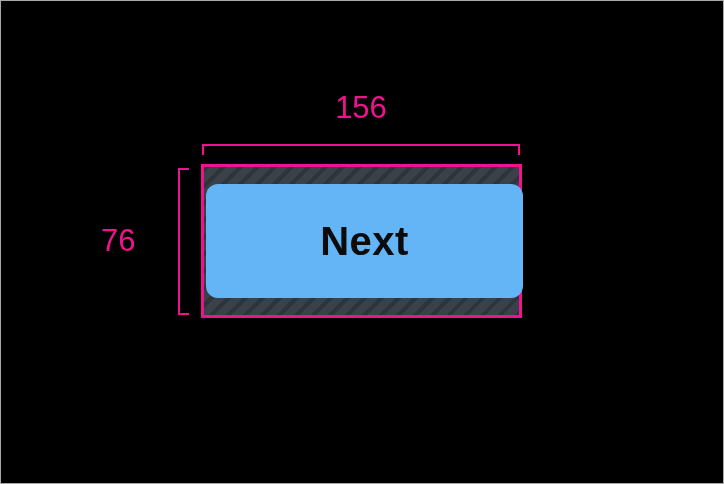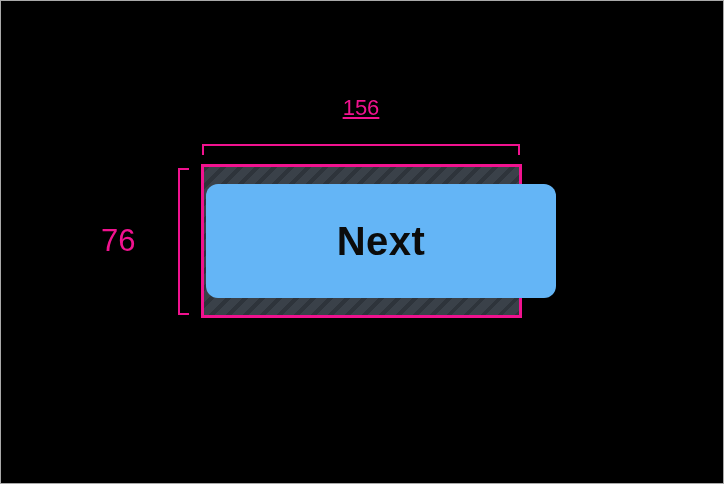--- a/index.html
+++ b/index.html
@@ -32,21 +32,21 @@
       #2e343b 0px, #2e343b 4px,
       #3a4149 4px, #3a4149 12px
     );
   }
 
   
   .next-button {
     position: absolute;
     left: 2px;
     top: 17px;
-    width: 350px;
+    width: 317px;
     height: 114px;
     background: #64b5f6;
     border: none;
     border-radius: 12px;
     display: flex;
     align-items: center;
     justify-content: center;
     color: #0b0b0b;
     font-family: "Liberation Sans", sans-serif;
     font-size: 40px;
@@ -68,23 +68,22 @@
     border-left: 2px solid #f1128f;
     border-right: 2px solid #f1128f;
   }
   .width-label {
     position: absolute;
     left: 201px;
     top: 91px;
     width: 318px;
     text-align: center;
     color: #f1128f;
-    font-size: 22px;
+    font-size: 31px;
     line-height: 31px;
-    text-decoration: underline;
   }
 
   
   .height-bracket {
     position: absolute;
     left: 177px;
     top: 167px;
     width: 11px;
     height: 147px;
     box-sizing: border-box;

